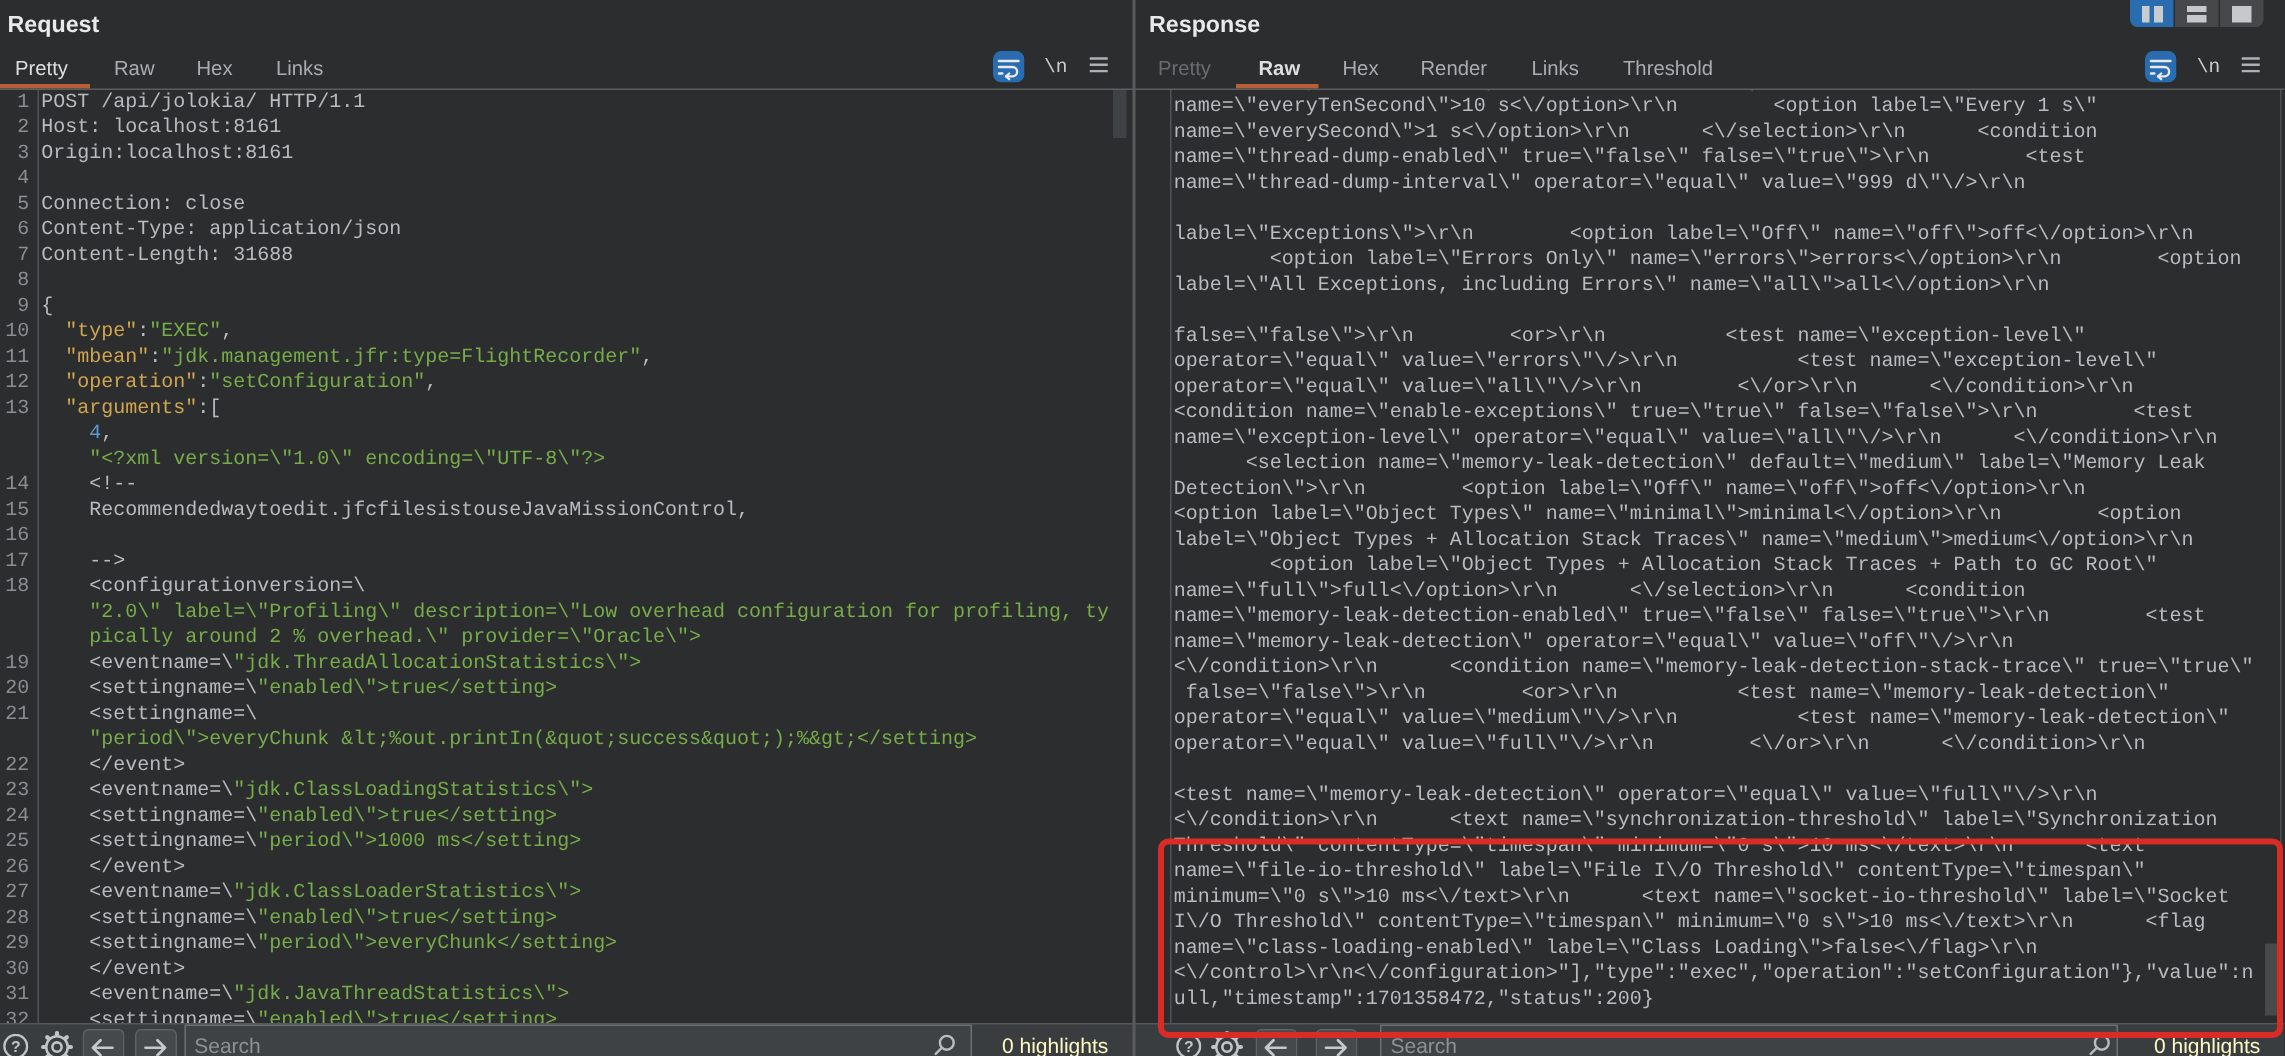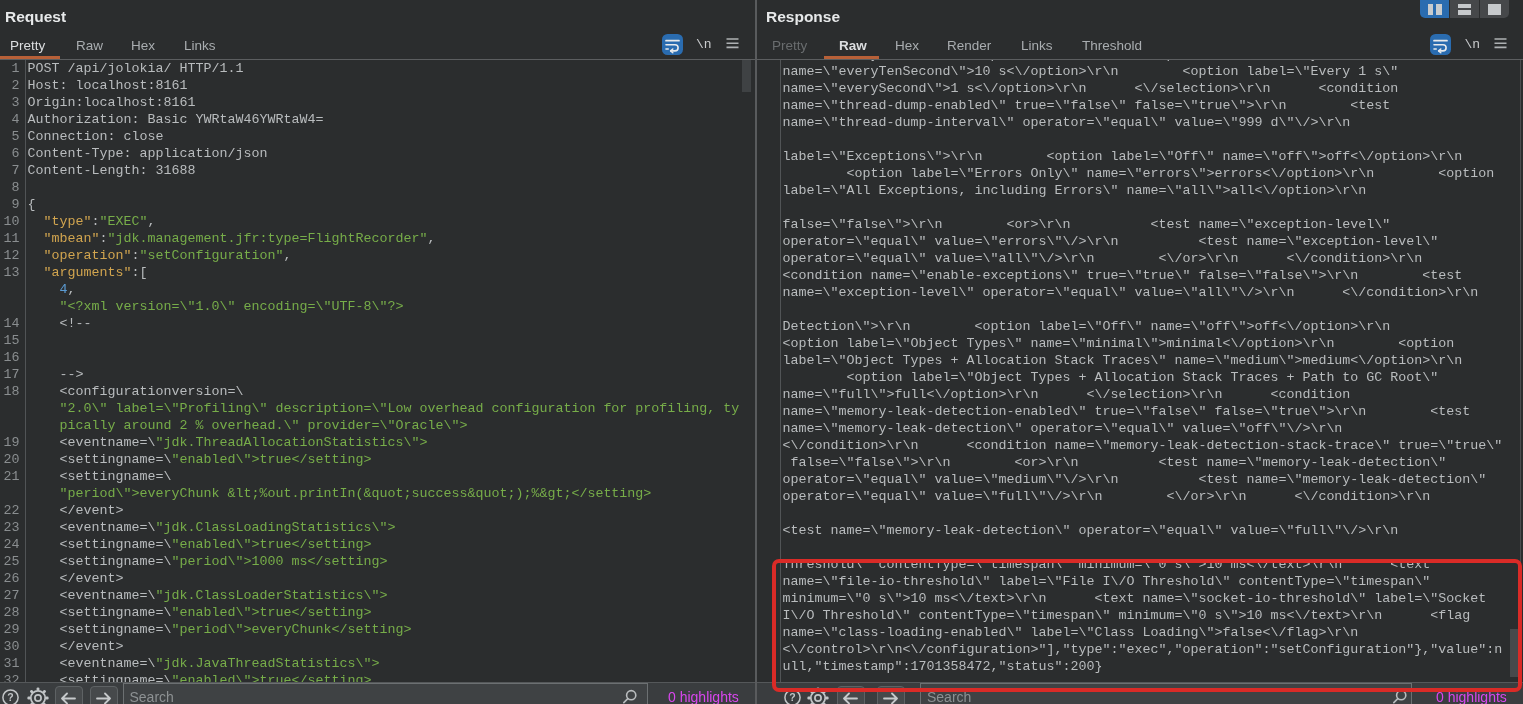--- a/index.html
+++ b/index.html
@@ -17,21 +17,21 @@
 .tab { position:absolute; top:38px; font-size:13.5px; color:#a9adb0; }
 .tab.sel { color:#dcdee0; }
 .tab.selb { color:#dcdee0; font-weight:bold; }
 .tab.dis { color:#696c6e; }
 .und { position:absolute; top:56px; height:3px; background:#b76038; }
 .nl { font-family:"Liberation Mono", monospace; font-size:13px; color:#caccce; }
 .bbar { position:absolute; top:682px; left:0; width:1523px; height:22px;
   background:#3a3d3f; border-top:1px solid #55585a; }
 .sfield { top:683px; height:26px; background:#3f4244; border:1px solid #6c7072; }
 .stext { top:689px; font-size:14px; color:#8d9193; }
-.hl { position:absolute; top:689px; font-size:14px; color:#d946ef; }
+.hl { position:absolute; top:689px; font-size:14px; color:#fef9c3; }
 </style></head><body>
 
 <div class="hdr" style="left:5px">Request</div>
 <div class="hdr" style="left:766px">Response</div>
 
 <div class="tab sel" style="left:10px">Pretty</div>
 <div class="tab" style="left:76px">Raw</div>
 <div class="tab" style="left:131px">Hex</div>
 <div class="tab" style="left:184px">Links</div>
 <div class="und" style="left:0;width:60px"></div>
@@ -81,21 +81,20 @@
 <div class="codewrap" style="left:0;width:755px">
 <div class="abs" style="left:24.5px;top:0;width:1px;height:622px;background:#515456"></div>
 <div class="abs" style="left:741.5px;top:0;width:9.5px;height:31.5px;background:#3f4244"></div>
 <div class="num" style="top:0px">1</div>
 <div class="row" style="top:0px;left:27.5px"><span class="g">POST /api/jolokia/ HTTP/1.1</span></div>
 <div class="num" style="top:17px">2</div>
 <div class="row" style="top:17px;left:27.5px"><span class="g">Host: localhost:8161</span></div>
 <div class="num" style="top:34px">3</div>
 <div class="row" style="top:34px;left:27.5px"><span class="g">Origin:localhost:8161</span></div>
 <div class="num" style="top:51px">4</div>
-<div class="row" style="top:51px;left:27.5px"><span class="g">Authorization: Basic YWRtaW46YWRtaW4=</span></div>
 <div class="num" style="top:68px">5</div>
 <div class="row" style="top:68px;left:27.5px"><span class="g">Connection: close</span></div>
 <div class="num" style="top:85px">6</div>
 <div class="row" style="top:85px;left:27.5px"><span class="g">Content-Type: application/json</span></div>
 <div class="num" style="top:102px">7</div>
 <div class="row" style="top:102px;left:27.5px"><span class="g">Content-Length: 31688</span></div>
 <div class="num" style="top:119px">8</div>
 <div class="row" style="top:119px;left:27.5px"></div>
 <div class="num" style="top:136px">9</div>
 <div class="row" style="top:136px;left:27.5px"><span class="g">{</span></div>
@@ -105,20 +104,21 @@
 <div class="row" style="top:170px;left:27.5px"><span class="g">  </span><span class="k">"mbean"</span><span class="g">:</span><span class="v">"jdk.management.jfr:type=FlightRecorder"</span><span class="g">,</span></div>
 <div class="num" style="top:187px">12</div>
 <div class="row" style="top:187px;left:27.5px"><span class="g">  </span><span class="k">"operation"</span><span class="g">:</span><span class="v">"setConfiguration"</span><span class="g">,</span></div>
 <div class="num" style="top:204px">13</div>
 <div class="row" style="top:204px;left:27.5px"><span class="g">  </span><span class="k">"arguments"</span><span class="g">:[</span></div>
 <div class="row" style="top:221px;left:27.5px"><span class="g">    </span><span class="b">4</span><span class="g">,</span></div>
 <div class="row" style="top:238px;left:27.5px"><span class="g">    </span><span class="v">"&lt;?xml version=\"1.0\" encoding=\"UTF-8\"?&gt;</span></div>
 <div class="num" style="top:255px">14</div>
 <div class="row" style="top:255px;left:27.5px"><span class="g">    &lt;!--</span></div>
 <div class="num" style="top:272px">15</div>
+<div class="row" style="top:272px;left:27.5px"><span class="g">    Recommendedwaytoedit.jfcfilesistouseJavaMissionControl,</span></div>
 <div class="num" style="top:289px">16</div>
 <div class="num" style="top:306px">17</div>
 <div class="row" style="top:306px;left:27.5px"><span class="g">    --&gt;</span></div>
 <div class="num" style="top:323px">18</div>
 <div class="row" style="top:323px;left:27.5px"><span class="g">    &lt;configurationversion=\</span></div>
 <div class="row" style="top:340px;left:27.5px"><span class="g">    </span><span class="v">"2.0\" label=\"Profiling\" description=\"Low overhead configuration for profiling, ty</span></div>
 <div class="row" style="top:357px;left:27.5px"><span class="g">    </span><span class="v">pically around 2 % overhead.\" provider=\"Oracle\"&gt;</span></div>
 <div class="num" style="top:374px">19</div>
 <div class="row" style="top:374px;left:27.5px"><span class="g">    &lt;eventname=\</span><span class="v">"jdk.ThreadAllocationStatistics\"&gt;</span></div>
 <div class="num" style="top:391px">20</div>
@@ -159,32 +159,34 @@
 <div class="row" style="top:36.5px;left:25.5px">name=\"thread-dump-enabled\" true=\"false\" false=\"true\"&gt;\r\n        &lt;test</div>
 <div class="row" style="top:53.5px;left:25.5px">name=\"thread-dump-interval\" operator=\"equal\" value=\"999 d\"\/&gt;\r\n</div>
 <div class="row" style="top:87.5px;left:25.5px">label=\"Exceptions\"&gt;\r\n        &lt;option label=\"Off\" name=\"off\"&gt;off&lt;\/option&gt;\r\n</div>
 <div class="row" style="top:104.5px;left:25.5px">        &lt;option label=\"Errors Only\" name=\"errors\"&gt;errors&lt;\/option&gt;\r\n        &lt;option</div>
 <div class="row" style="top:121.5px;left:25.5px">label=\"All Exceptions, including Errors\" name=\"all\"&gt;all&lt;\/option&gt;\r\n</div>
 <div class="row" style="top:155.5px;left:25.5px">false=\"false\"&gt;\r\n        &lt;or&gt;\r\n          &lt;test name=\"exception-level\"</div>
 <div class="row" style="top:172.5px;left:25.5px">operator=\"equal\" value=\"errors\"\/&gt;\r\n          &lt;test name=\"exception-level\"</div>
 <div class="row" style="top:189.5px;left:25.5px">operator=\"equal\" value=\"all\"\/&gt;\r\n        &lt;\/or&gt;\r\n      &lt;\/condition&gt;\r\n</div>
 <div class="row" style="top:206.5px;left:25.5px">&lt;condition name=\"enable-exceptions\" true=\"true\" false=\"false\"&gt;\r\n        &lt;test</div>
 <div class="row" style="top:223.5px;left:25.5px">name=\"exception-level\" operator=\"equal\" value=\"all\"\/&gt;\r\n      &lt;\/condition&gt;\r\n</div>
+<div class="row" style="top:240.5px;left:25.5px">      &lt;selection name=\"memory-leak-detection\" default=\"medium\" label=\"Memory Leak</div>
 <div class="row" style="top:257.5px;left:25.5px">Detection\"&gt;\r\n        &lt;option label=\"Off\" name=\"off\"&gt;off&lt;\/option&gt;\r\n</div>
 <div class="row" style="top:274.5px;left:25.5px">&lt;option label=\"Object Types\" name=\"minimal\"&gt;minimal&lt;\/option&gt;\r\n        &lt;option</div>
 <div class="row" style="top:291.5px;left:25.5px">label=\"Object Types + Allocation Stack Traces\" name=\"medium\"&gt;medium&lt;\/option&gt;\r\n</div>
 <div class="row" style="top:308.5px;left:25.5px">        &lt;option label=\"Object Types + Allocation Stack Traces + Path to GC Root\"</div>
 <div class="row" style="top:325.5px;left:25.5px">name=\"full\"&gt;full&lt;\/option&gt;\r\n      &lt;\/selection&gt;\r\n      &lt;condition</div>
 <div class="row" style="top:342.5px;left:25.5px">name=\"memory-leak-detection-enabled\" true=\"false\" false=\"true\"&gt;\r\n        &lt;test</div>
 <div class="row" style="top:359.5px;left:25.5px">name=\"memory-leak-detection\" operator=\"equal\" value=\"off\"\/&gt;\r\n</div>
 <div class="row" style="top:376.5px;left:25.5px">&lt;\/condition&gt;\r\n      &lt;condition name=\"memory-leak-detection-stack-trace\" true=\"true\"</div>
 <div class="row" style="top:393.5px;left:25.5px"> false=\"false\"&gt;\r\n        &lt;or&gt;\r\n          &lt;test name=\"memory-leak-detection\"</div>
 <div class="row" style="top:410.5px;left:25.5px">operator=\"equal\" value=\"medium\"\/&gt;\r\n          &lt;test name=\"memory-leak-detection\"</div>
 <div class="row" style="top:427.5px;left:25.5px">operator=\"equal\" value=\"full\"\/&gt;\r\n        &lt;\/or&gt;\r\n      &lt;\/condition&gt;\r\n</div>
 <div class="row" style="top:461.5px;left:25.5px">&lt;test name=\"memory-leak-detection\" operator=\"equal\" value=\"full\"\/&gt;\r\n</div>
+<div class="row" style="top:478.5px;left:25.5px">&lt;\/condition&gt;\r\n      &lt;text name=\"synchronization-threshold\" label=\"Synchronization</div>
 <div class="row" style="top:495.5px;left:25.5px">Threshold\" contentType=\"timespan\" minimum=\"0 s\"&gt;10 ms&lt;\/text&gt;\r\n      &lt;text</div>
 <div class="row" style="top:512.5px;left:25.5px">name=\"file-io-threshold\" label=\"File I\/O Threshold\" contentType=\"timespan\"</div>
 <div class="row" style="top:529.5px;left:25.5px">minimum=\"0 s\"&gt;10 ms&lt;\/text&gt;\r\n      &lt;text name=\"socket-io-threshold\" label=\"Socket</div>
 <div class="row" style="top:546.5px;left:25.5px">I\/O Threshold\" contentType=\"timespan\" minimum=\"0 s\"&gt;10 ms&lt;\/text&gt;\r\n      &lt;flag</div>
 <div class="row" style="top:563.5px;left:25.5px">name=\"class-loading-enabled\" label=\"Class Loading\"&gt;false&lt;\/flag&gt;\r\n</div>
 <div class="row" style="top:580.5px;left:25.5px">&lt;\/control&gt;\r\n&lt;\/configuration&gt;"],"type":"exec","operation":"setConfiguration"},"value":n</div>
 <div class="row" style="top:597.5px;left:25.5px">ull,"timestamp":1701358472,"status":200}</div>
 </div>
 
 <div class="abs" style="left:1520px;top:60px;width:1px;height:622px;background:#4a4c4e"></div>

